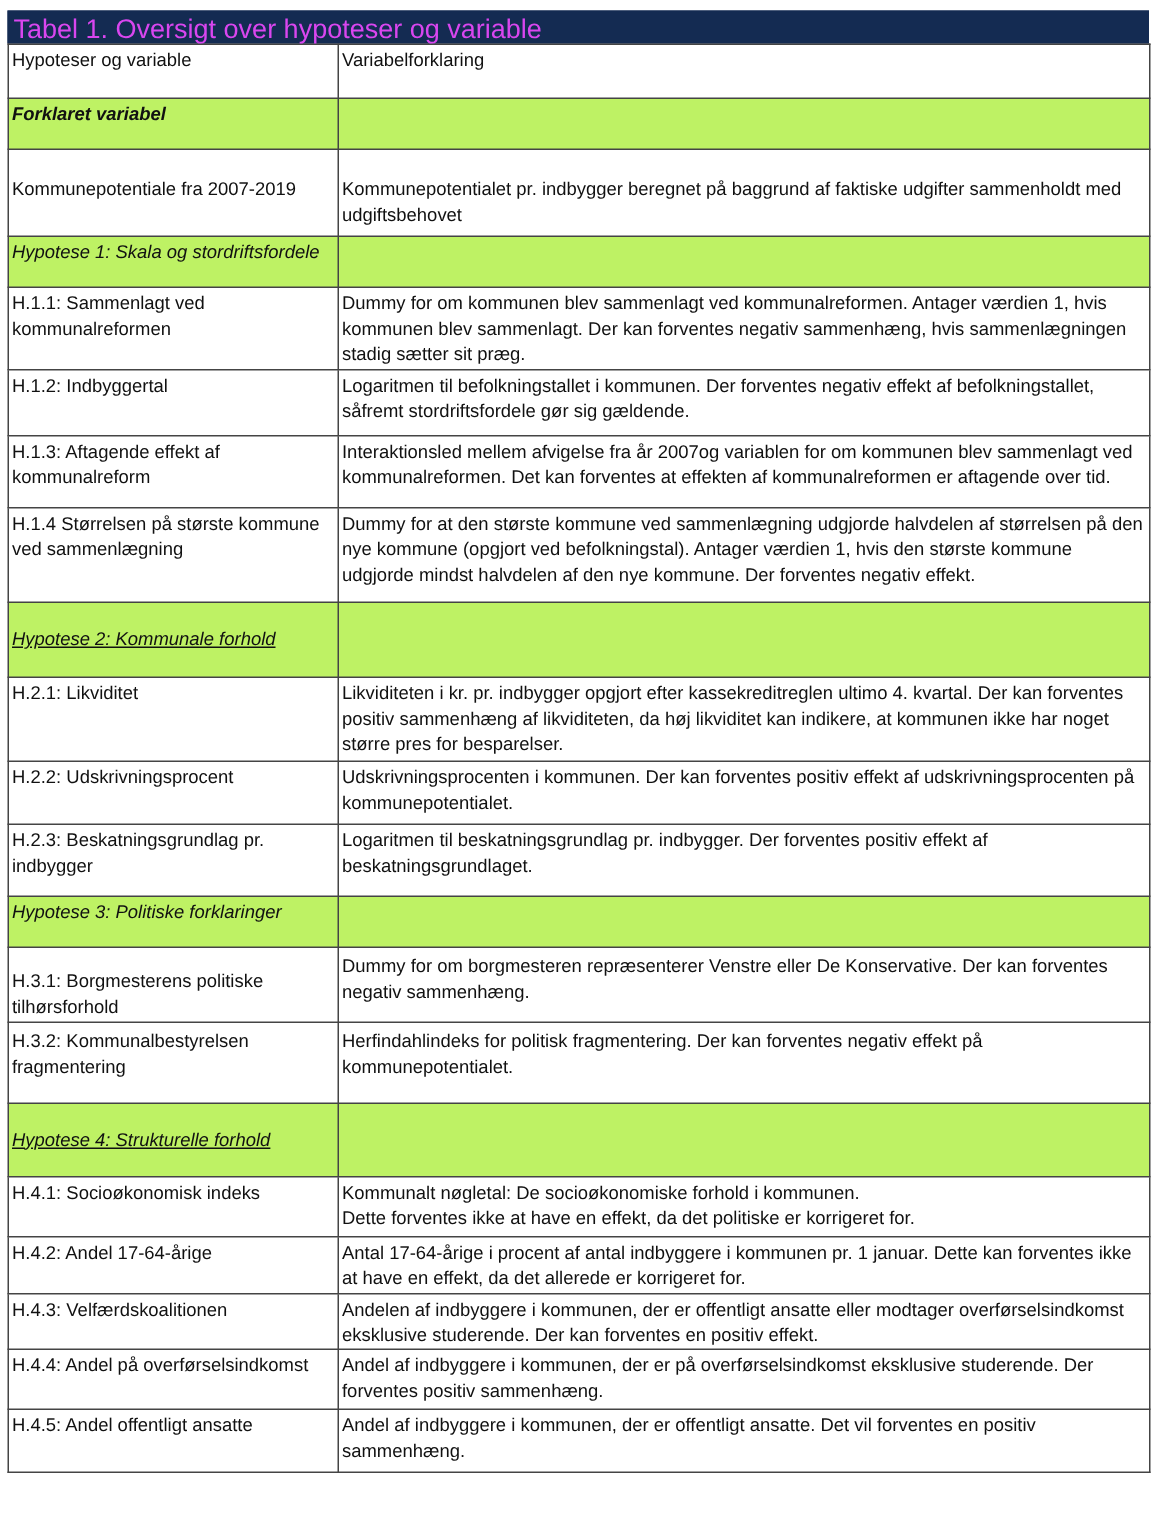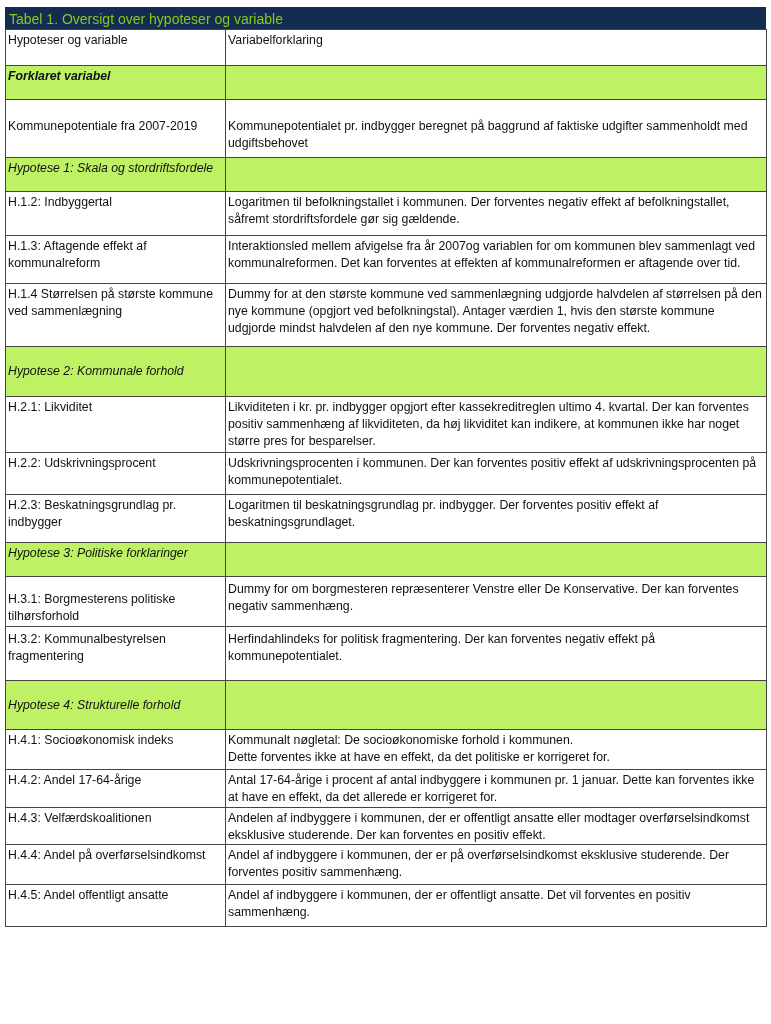--- a/index.html
+++ b/index.html
@@ -16,24 +16,24 @@
       color: #111111;
     }
     .table-wrap {
       position: absolute;
       left: 5px;
       top: 7px;
       width: 761px;
     }
     .title-bar {
       background: #142b52;
-      color: #84cc16;
+      color: #d946ef;
       height: 22px;
       line-height: 22px;
-      font-size: 14px;
+      font-size: 18px;
       padding-left: 3px;
       box-sizing: border-box;
       border: 1px solid #142b52;
     }
     table {
       border-collapse: collapse;
       width: 761px;
       table-layout: fixed;
     }
     td {
@@ -51,20 +51,21 @@
     tr.section td.c1 {
       font-weight: bold;
       font-style: italic;
     }
     tr.hypo td.c1 {
       font-style: italic;
     }
     tr.hypo-mid td.c1 {
       vertical-align: middle;
       padding-top: 0;
+      text-decoration: underline;
     }
     tr.mid td.c1 {
       vertical-align: middle;
     }
   </style>
 </head>
 <body>
 
 <div class="table-wrap">
   <div class="title-bar">Tabel 1. Oversigt over hypoteser og variable</div>
@@ -84,20 +85,24 @@
       <td class="c1" style="padding-top:18px;vertical-align:top">Kommunepotentiale fra 2007-2019</td>
       <td class="c2" style="padding-top:18px">Kommunepotentialet pr. indbygger beregnet på baggrund af faktiske udgifter sammenholdt med udgiftsbehovet</td>
     </tr>
 
 
     <tr class="gray hypo" style="height:34px">
       <td class="c1">Hypotese 1: Skala og stordriftsfordele</td>
       <td class="c2"></td>
     </tr>
 
+    <tr style="height:55px">
+      <td class="c1">H.1.1: Sammenlagt ved kommunalreformen</td>
+      <td class="c2">Dummy for om kommunen blev sammenlagt ved kommunalreformen. Antager værdien 1, hvis kommunen blev sammenlagt. Der kan forventes negativ sammenhæng, hvis sammenlægningen stadig sætter sit præg.</td>
+    </tr>
     <tr style="height:44px">
       <td class="c1">H.1.2: Indbyggertal</td>
       <td class="c2">Logaritmen til befolkningstallet i kommunen.  Der forventes negativ effekt af befolkningstallet, såfremt stordriftsfordele gør sig gældende.</td>
     </tr>
     <tr style="height:48px">
       <td class="c1">H.1.3: Aftagende effekt af kommunalreform</td>
       <td class="c2">Interaktionsled mellem afvigelse fra år 2007og variablen for om kommunen blev sammenlagt ved kommunalreformen. Det kan forventes at effekten af kommunalreformen er aftagende over tid.</td>
     </tr>
     <tr style="height:63px">
       <td class="c1">H.1.4 Størrelsen på største kommune ved sammenlægning</td>

